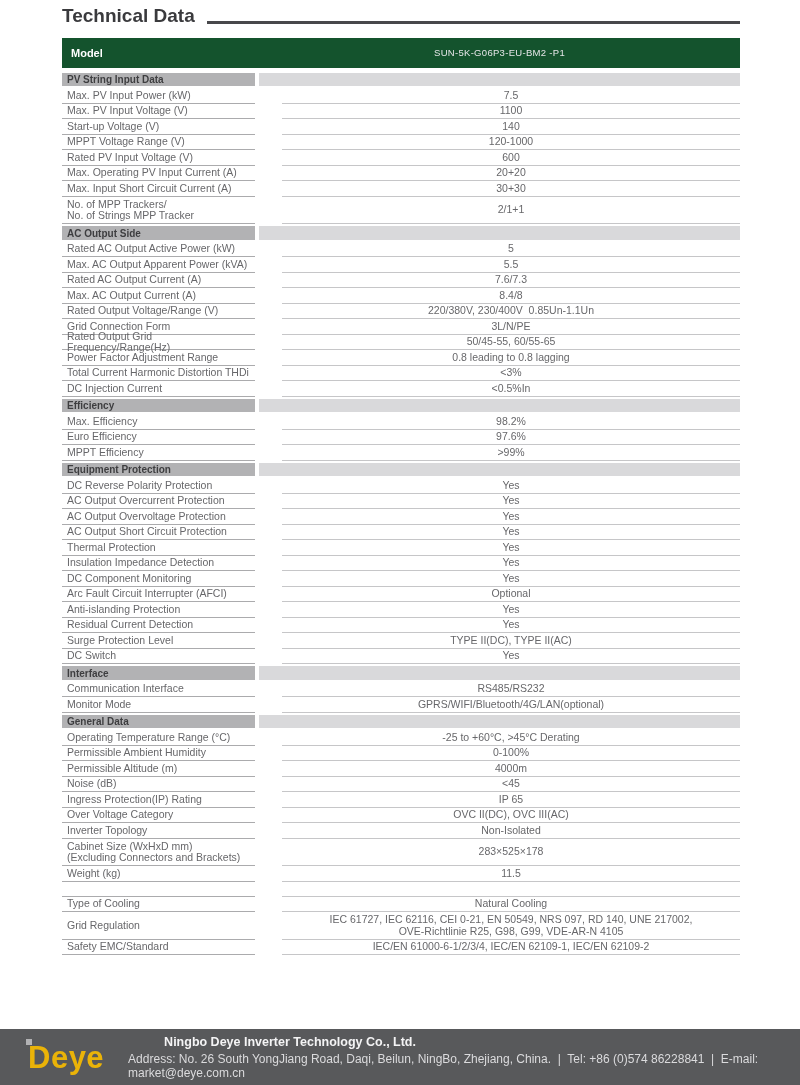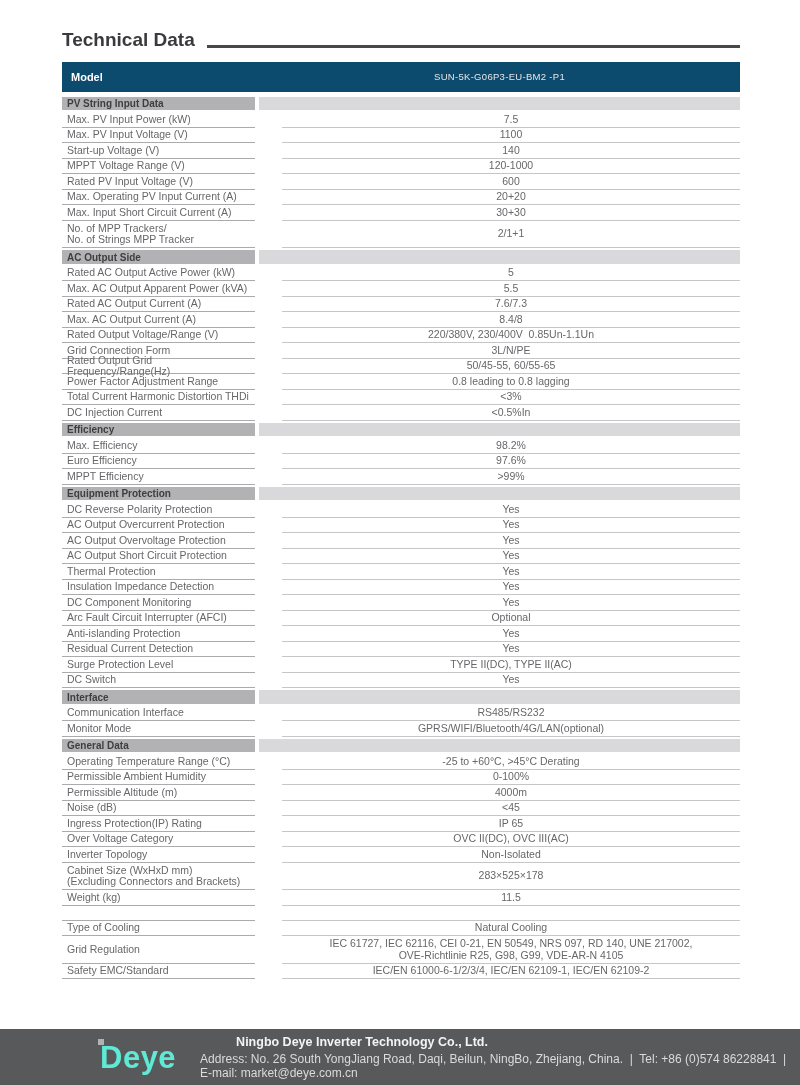--- a/index.html
+++ b/index.html
@@ -5,26 +5,26 @@
   * { box-sizing: border-box; }
   html,body { margin:0; padding:0; }
   body {
     width:800px; height:1085px; background:#ffffff;
     font-family:"Liberation Sans", sans-serif;
     position:relative; overflow:hidden;
   }
   .content { position:absolute; left:62px; top:0; width:678px; }
 
   
-  .title-wrap { display:flex; align-items:flex-end; padding-top:30px; }
+  .title-wrap { display:flex; align-items:flex-end; padding-top:6px; }
   .page-title { font-size:19px; font-weight:bold; color:#3a3a3d; margin:0; line-height:1.1; }
   .title-rule { flex:1; height:2.5px; background:#48484b; margin-left:12px; margin-bottom:3px; }
 
   
-  .model-bar { margin-top:11px; height:30px; background:#0c4a6e; display:flex; align-items:center; }
+  .model-bar { margin-top:11px; height:30px; background:#14532d; display:flex; align-items:center; }
   .model-label { width:197px; padding-left:9px; color:#ffffff; font-weight:bold; font-size:11px; }
   .model-value { flex:1; text-align:center; color:#e6e6e8; font-size:9.5px; letter-spacing:0.3px; }
 
   
   .spec-table { margin-top:5px; }
   .sec-header { display:flex; height:13.5px; margin:2px 0; }
   .sec-header .lh {
     width:193px; background:#b2b2b4; color:#3e3e40; font-weight:bold; font-size:10px;
     display:flex; align-items:center; padding-left:5px;
   }
@@ -39,21 +39,21 @@
   }
   .cell.label { width:193px; padding-left:5px; border-bottom:1.5px solid #ababad; }
   .cell.value { flex:1; margin-left:4px; text-align:center; border-bottom:1.5px solid #c6c6c8; }
 
   
   .footer {
     position:absolute; left:0; bottom:0; width:800px; height:56px;
     background:#58595b; display:flex; align-items:center;
   }
   .deye-logo {
-    margin-left:100px; font-size:31px; font-weight:bold; color:#5eead4;
+    margin-left:28px; font-size:31px; font-weight:bold; color:#eab308;
     line-height:1; position:relative; letter-spacing:0.5px;
   }
   .deye-logo::before {
     content:""; position:absolute; left:-2px; top:-3px; width:6px; height:6px; background:#b2b2b4;
   }
   .footer-text { margin-left:24px; }
   .company { font-size:12.5px; font-weight:bold; color:#f4f4f5;padding-left:36px; }
   .address { font-size:12px; color:#dbdbdd; margin-top:3px; }
 </style>
 </head>

